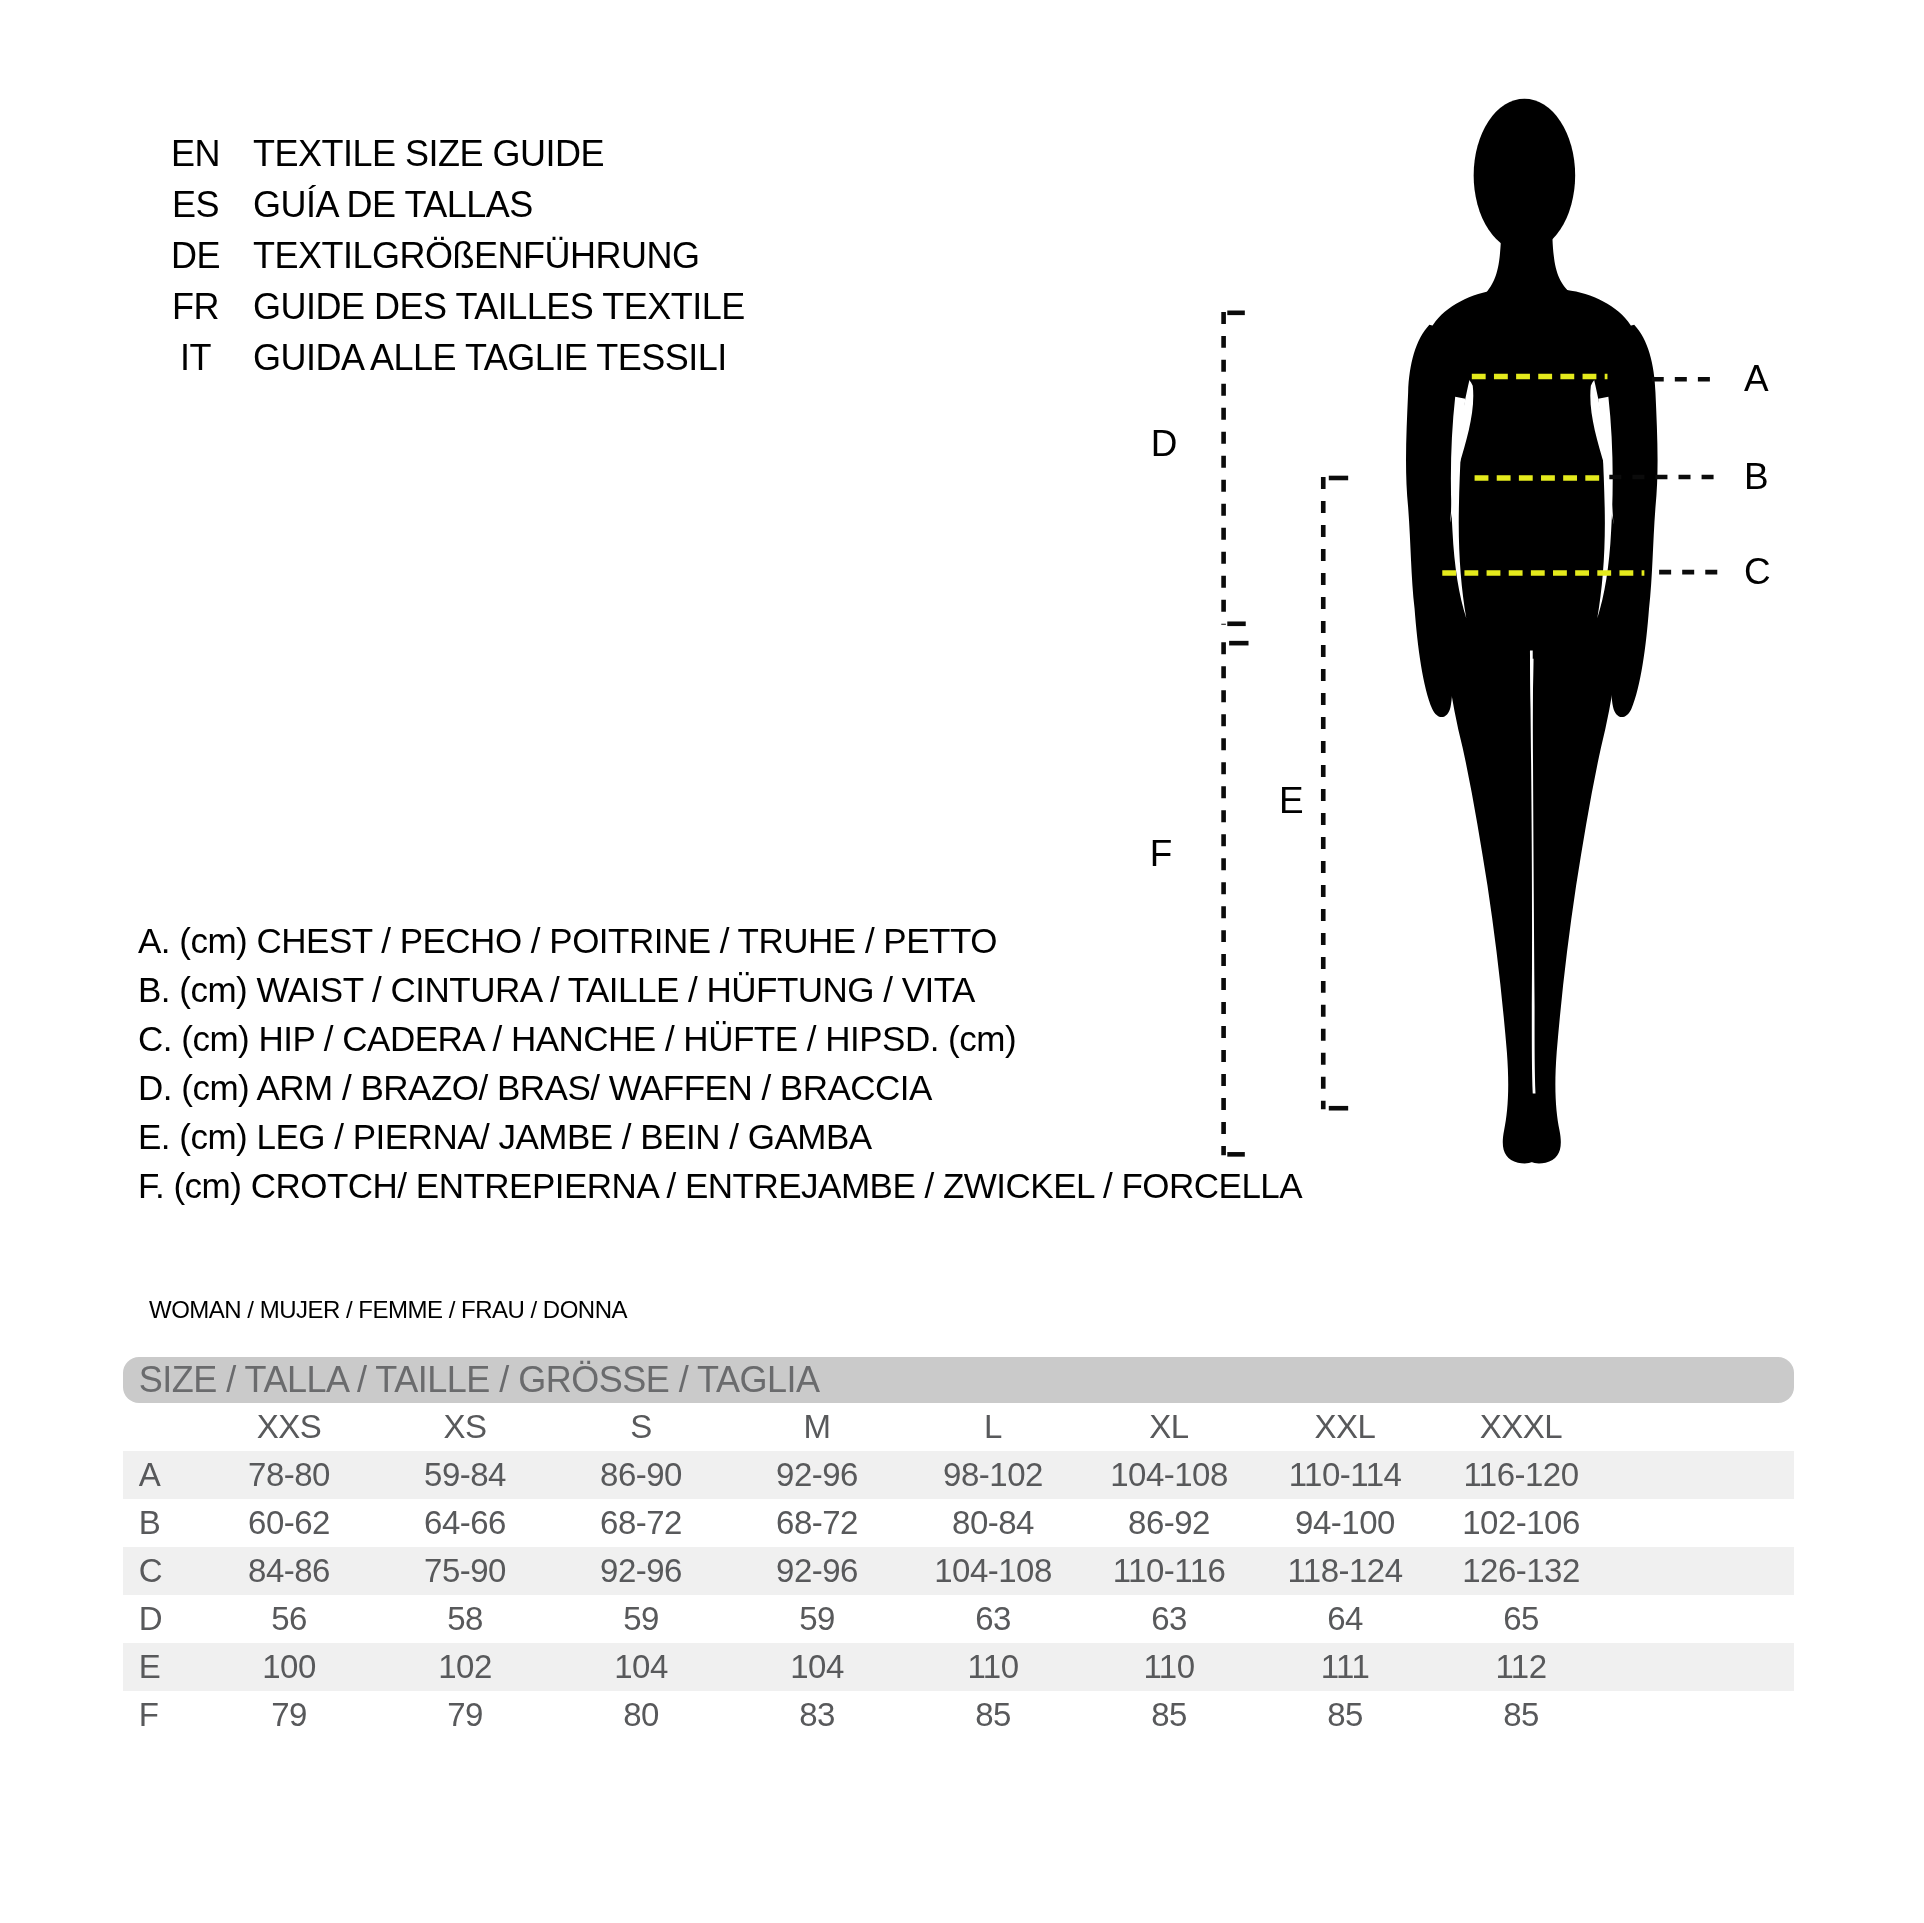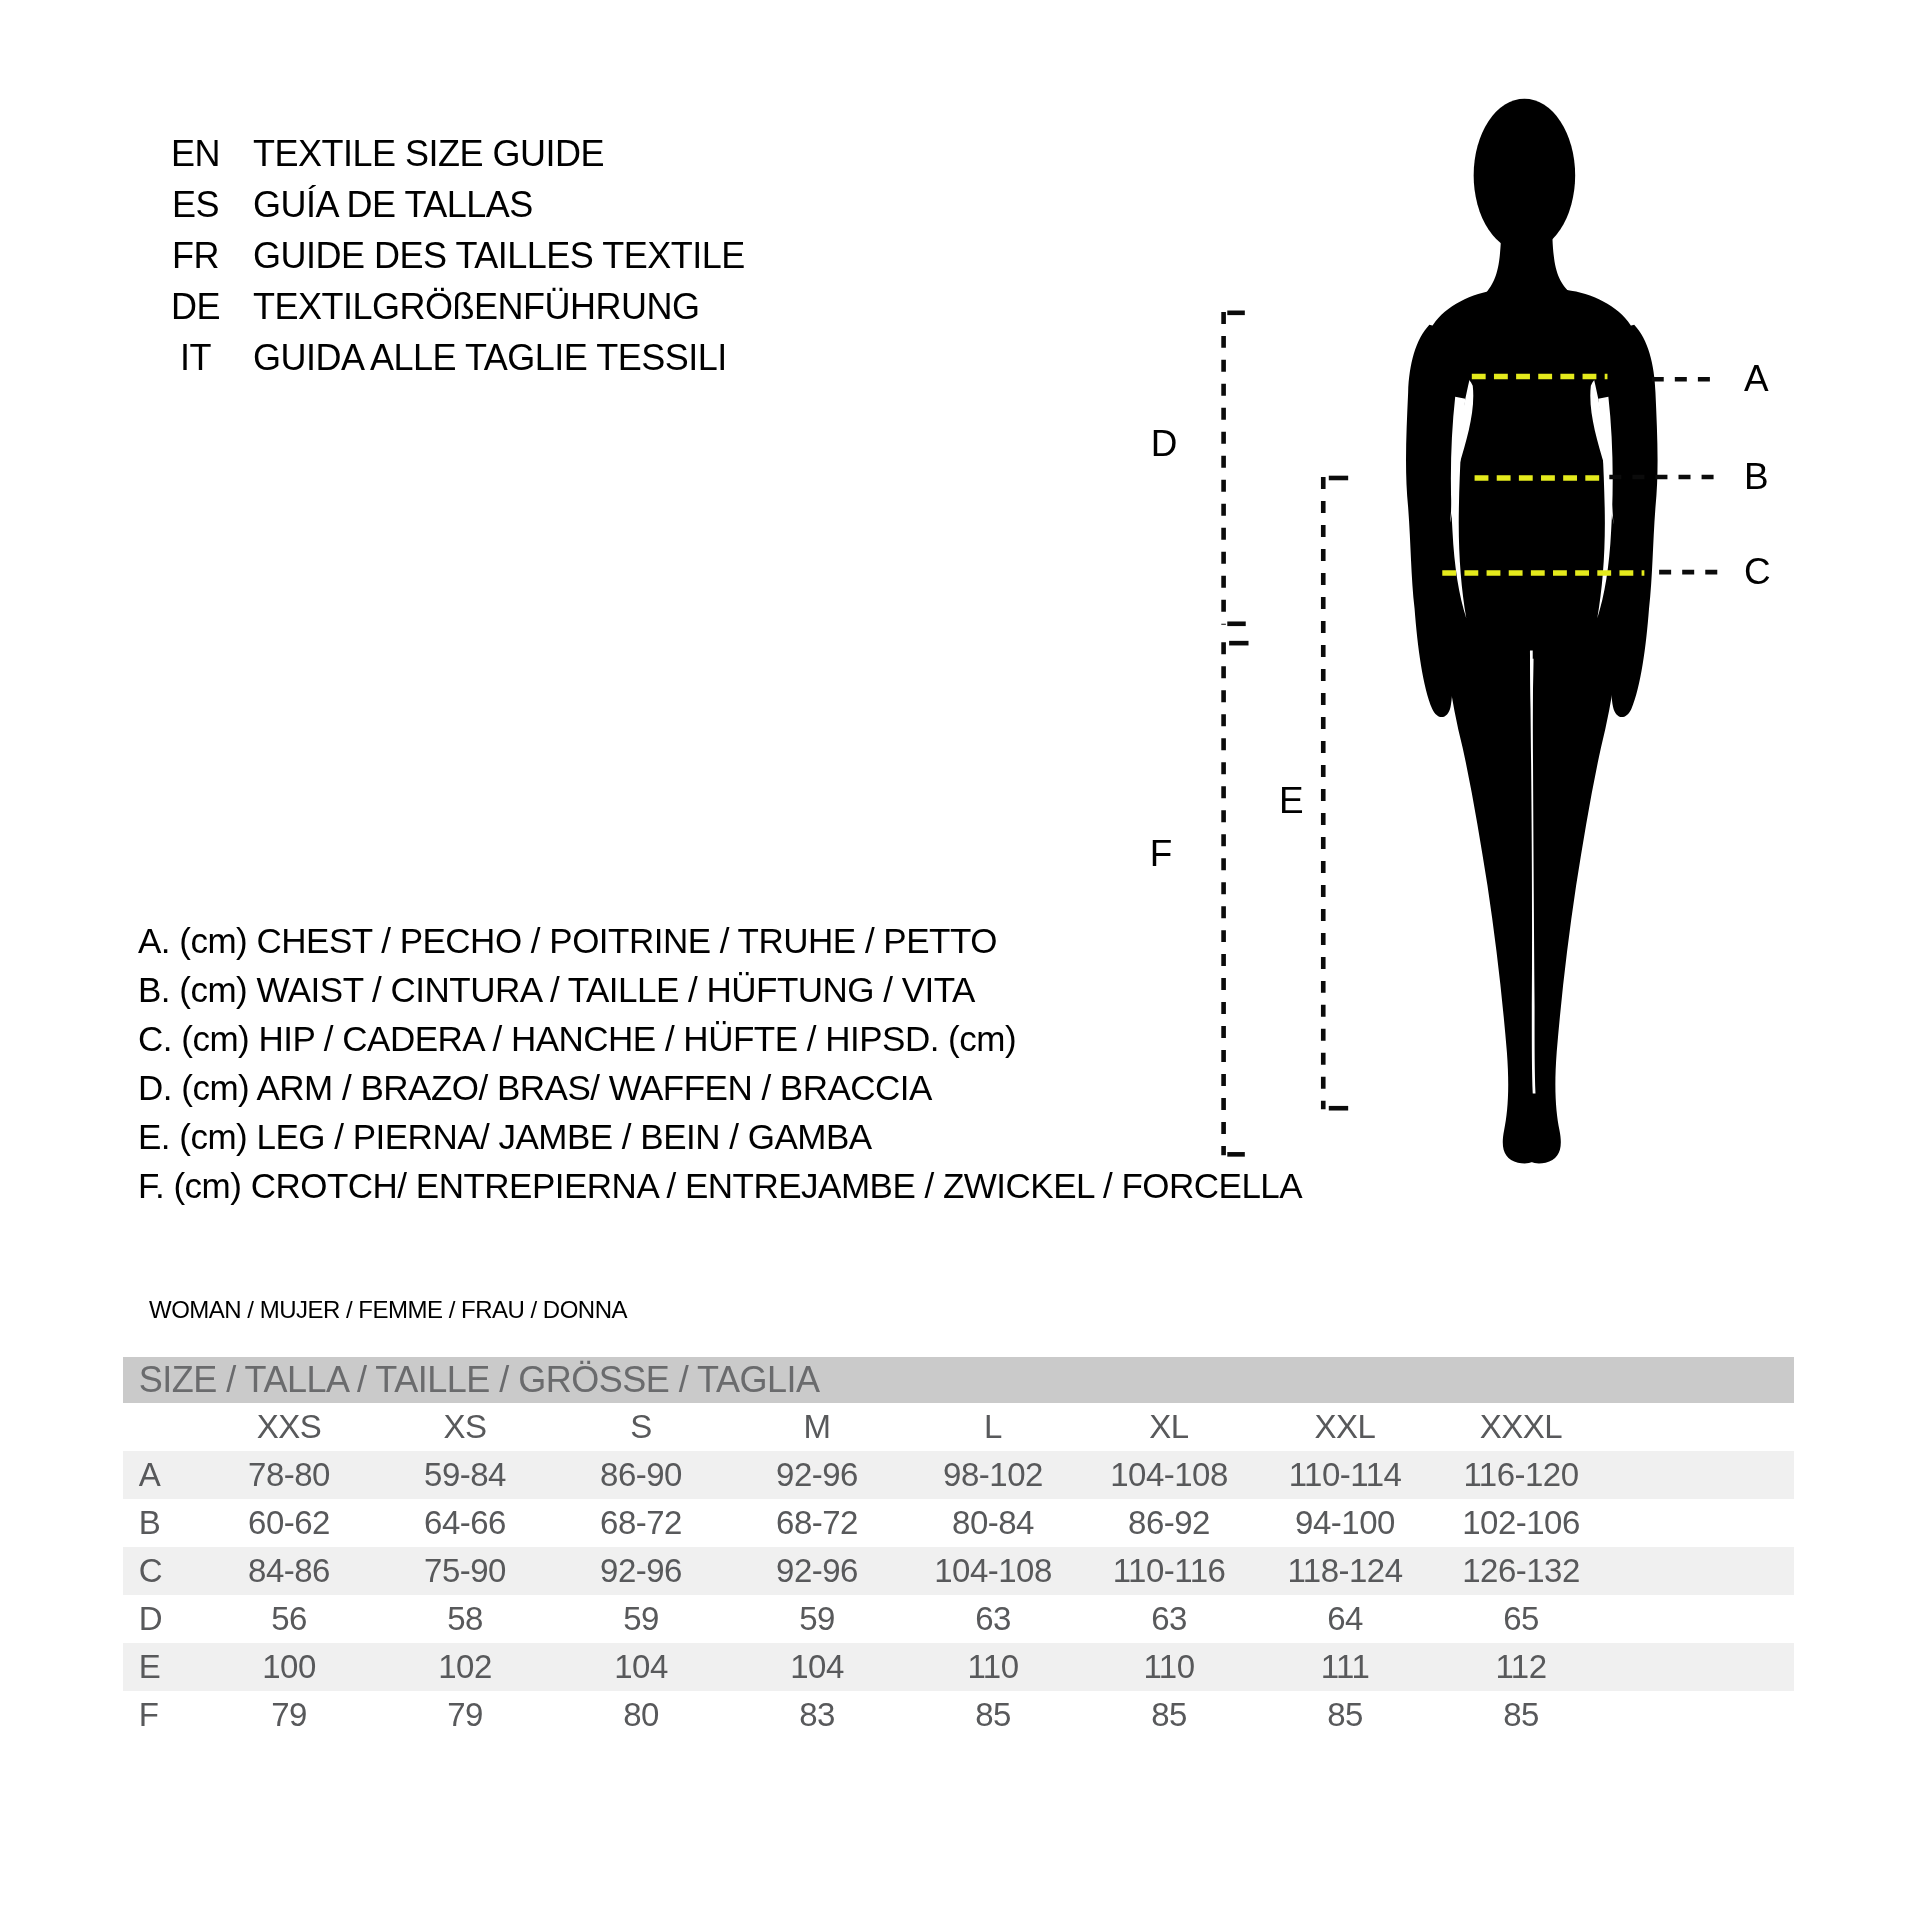--- a/index.html
+++ b/index.html
@@ -18,21 +18,21 @@
   .figure-svg text{font-family:"Liberation Sans",sans-serif;font-size:40px;fill:#000;letter-spacing:-0.5px;}
   
   .measures{position:absolute;left:138px;top:916px;}
   .measure-row{height:49px;display:flex;align-items:center;font-size:35px;white-space:nowrap;}
   
   .gender{position:absolute;left:149px;top:1296px;font-size:24px;}
   
   .size-table{position:absolute;left:123px;top:1357px;width:1671px;color:#58595b;}
   .size-table .thead{
     box-sizing:border-box;height:46px;background:#cacaca;display:flex;align-items:center;
-    padding-left:15.7px;font-size:36px;color:#6a6b6d;white-space:nowrap;
+    padding-left:15.7px;font-size:36px;color:#6a6b6d;white-space:nowrap;border-radius:16px;
   }
   .grid-row{display:grid;grid-template-columns:78px repeat(8,176px) 1fr;height:48px;align-items:center;font-size:33px;}
   .grid-row .cell{text-align:center;}
   .grid-row .rowlabel{text-align:left;padding-left:15.7px;}
   .grid-row.alt{background:#f0f0f0;}
   .sizes-row{background:#ffffff;}
 </style>
 </head>
 <body>
 
@@ -41,26 +41,26 @@
   <div class="langs">
     <div class="lang-row">
       <span class="lang-code">EN</span>
       <span class="lang-title">TEXTILE SIZE GUIDE</span>
     </div>
     <div class="lang-row">
       <span class="lang-code">ES</span>
       <span class="lang-title">GUÍA DE TALLAS</span>
     </div>
     <div class="lang-row">
+      <span class="lang-code">DE</span>
+      <span class="lang-title">TEXTILGRÖßENFÜHRUNG</span>
+    </div>
+    <div class="lang-row">
       <span class="lang-code">FR</span>
       <span class="lang-title">GUIDE DES TAILLES TEXTILE</span>
-    </div>
-    <div class="lang-row">
-      <span class="lang-code">DE</span>
-      <span class="lang-title">TEXTILGRÖßENFÜHRUNG</span>
     </div>
     <div class="lang-row">
       <span class="lang-code">IT</span>
       <span class="lang-title">GUIDA ALLE TAGLIE TESSILI</span>
     </div>
   </div>
 
   <svg class="figure-svg" viewBox="0 0 2085 2084">
     <g fill="#000000">
       <ellipse cx="1652" cy="190" rx="55" ry="83"></ellipse>

